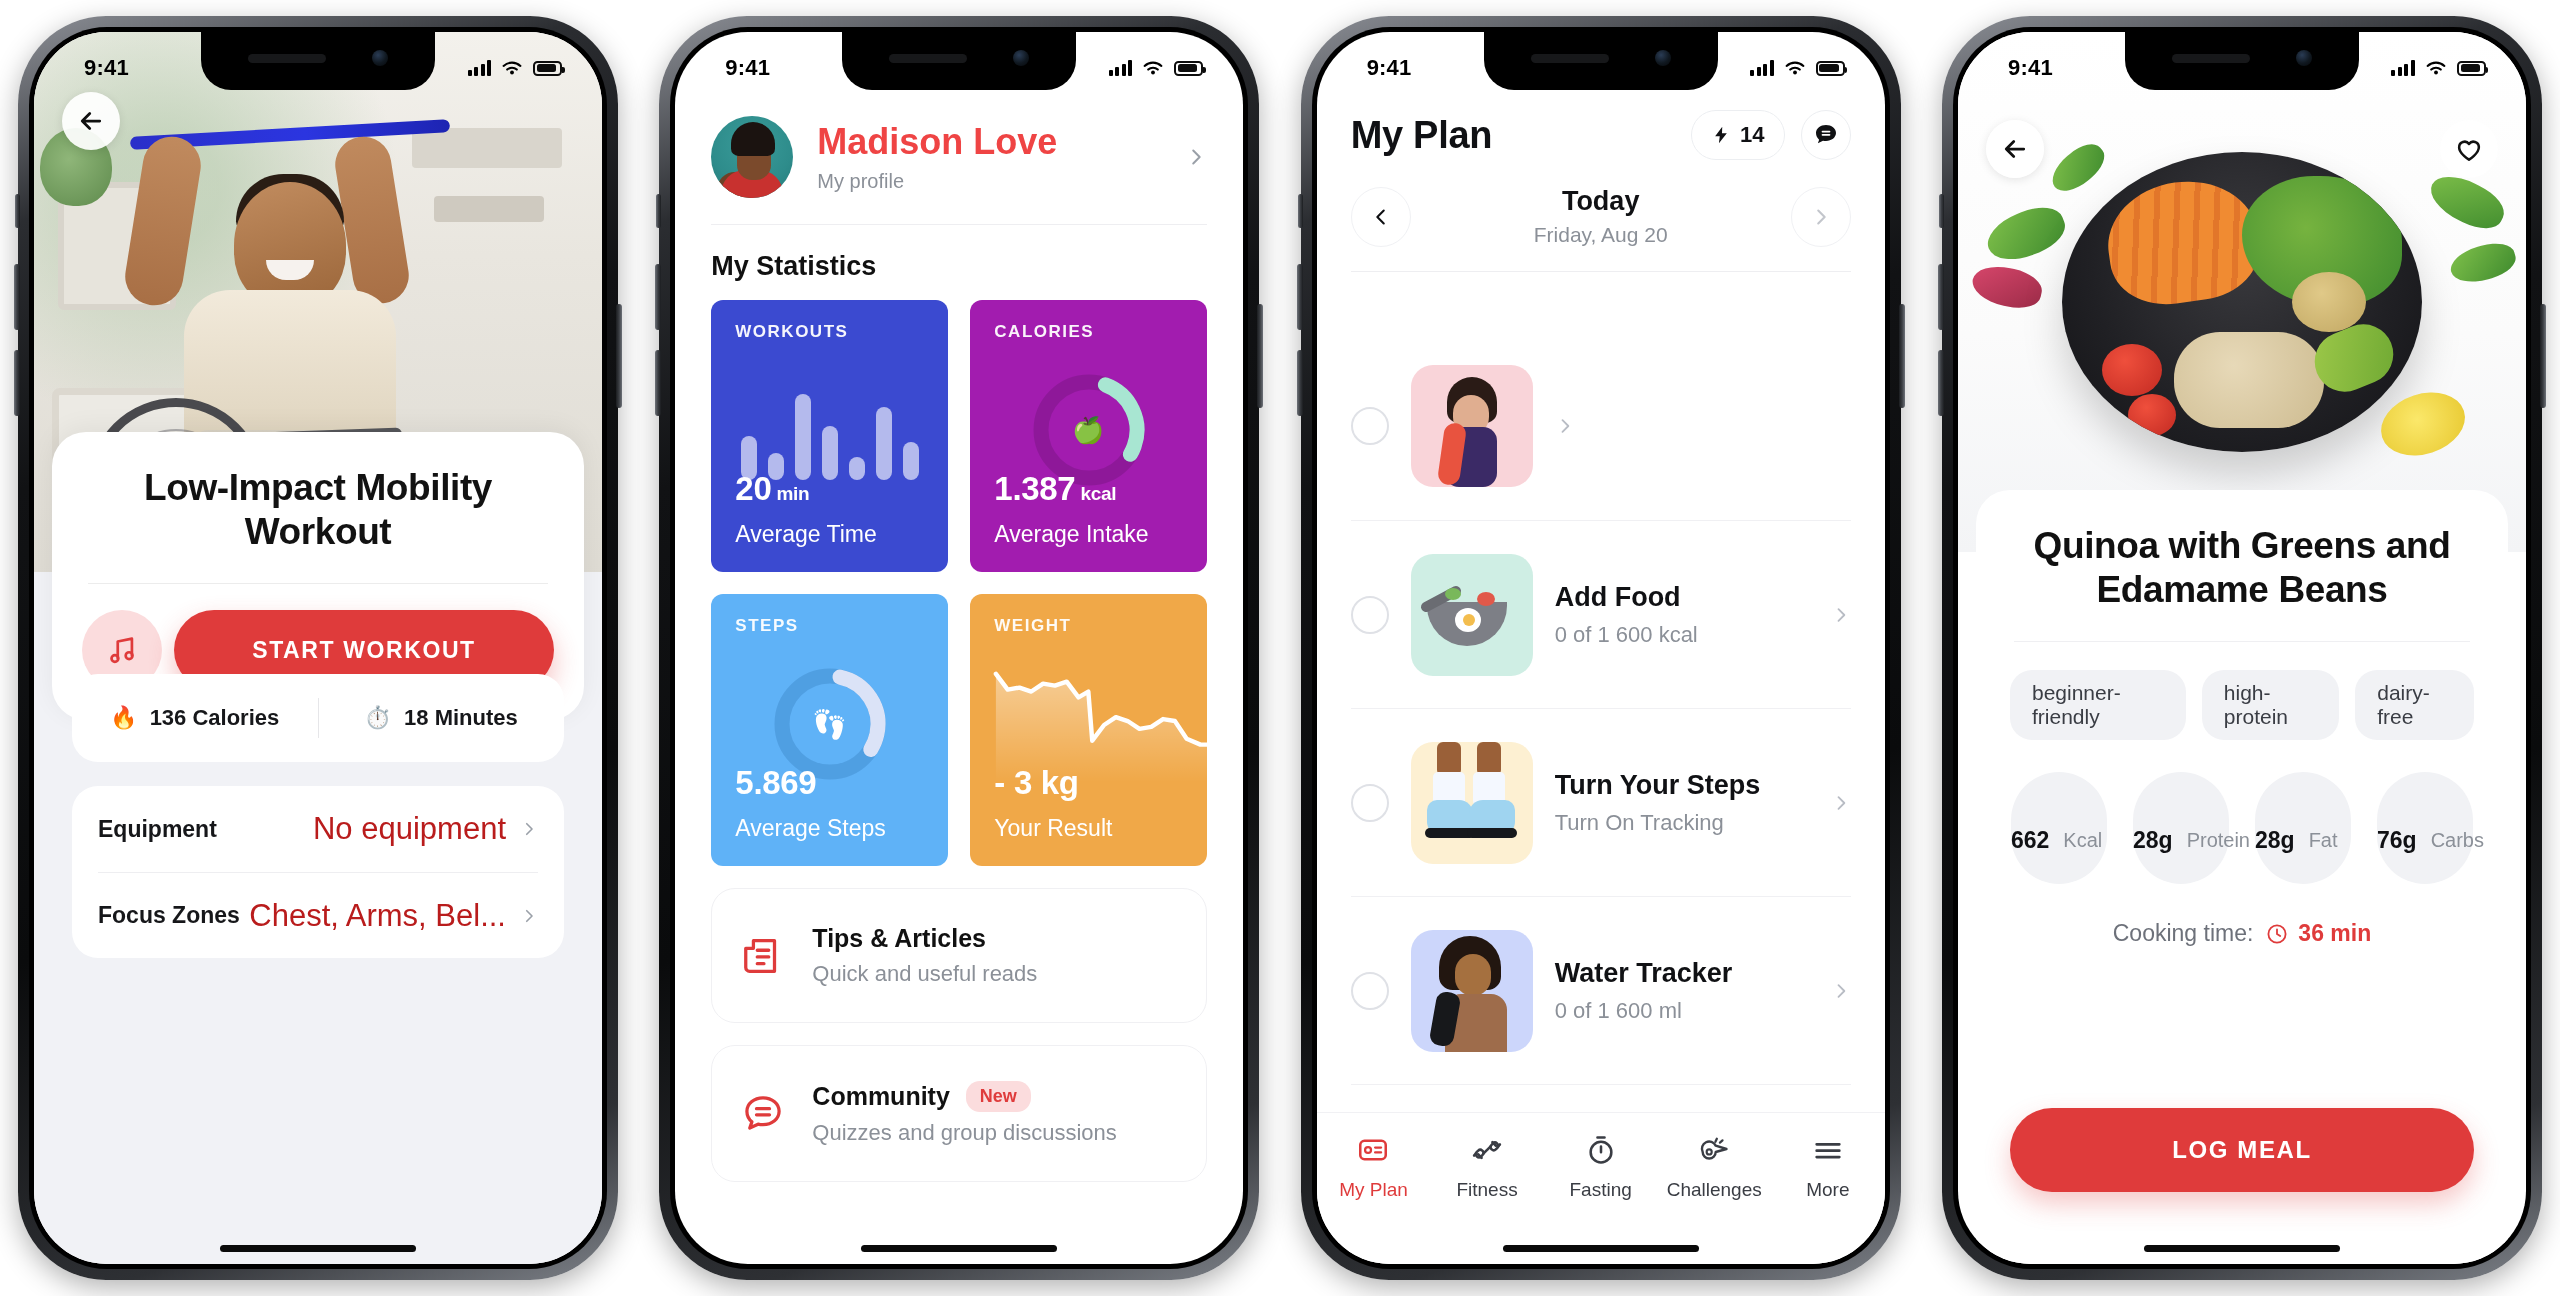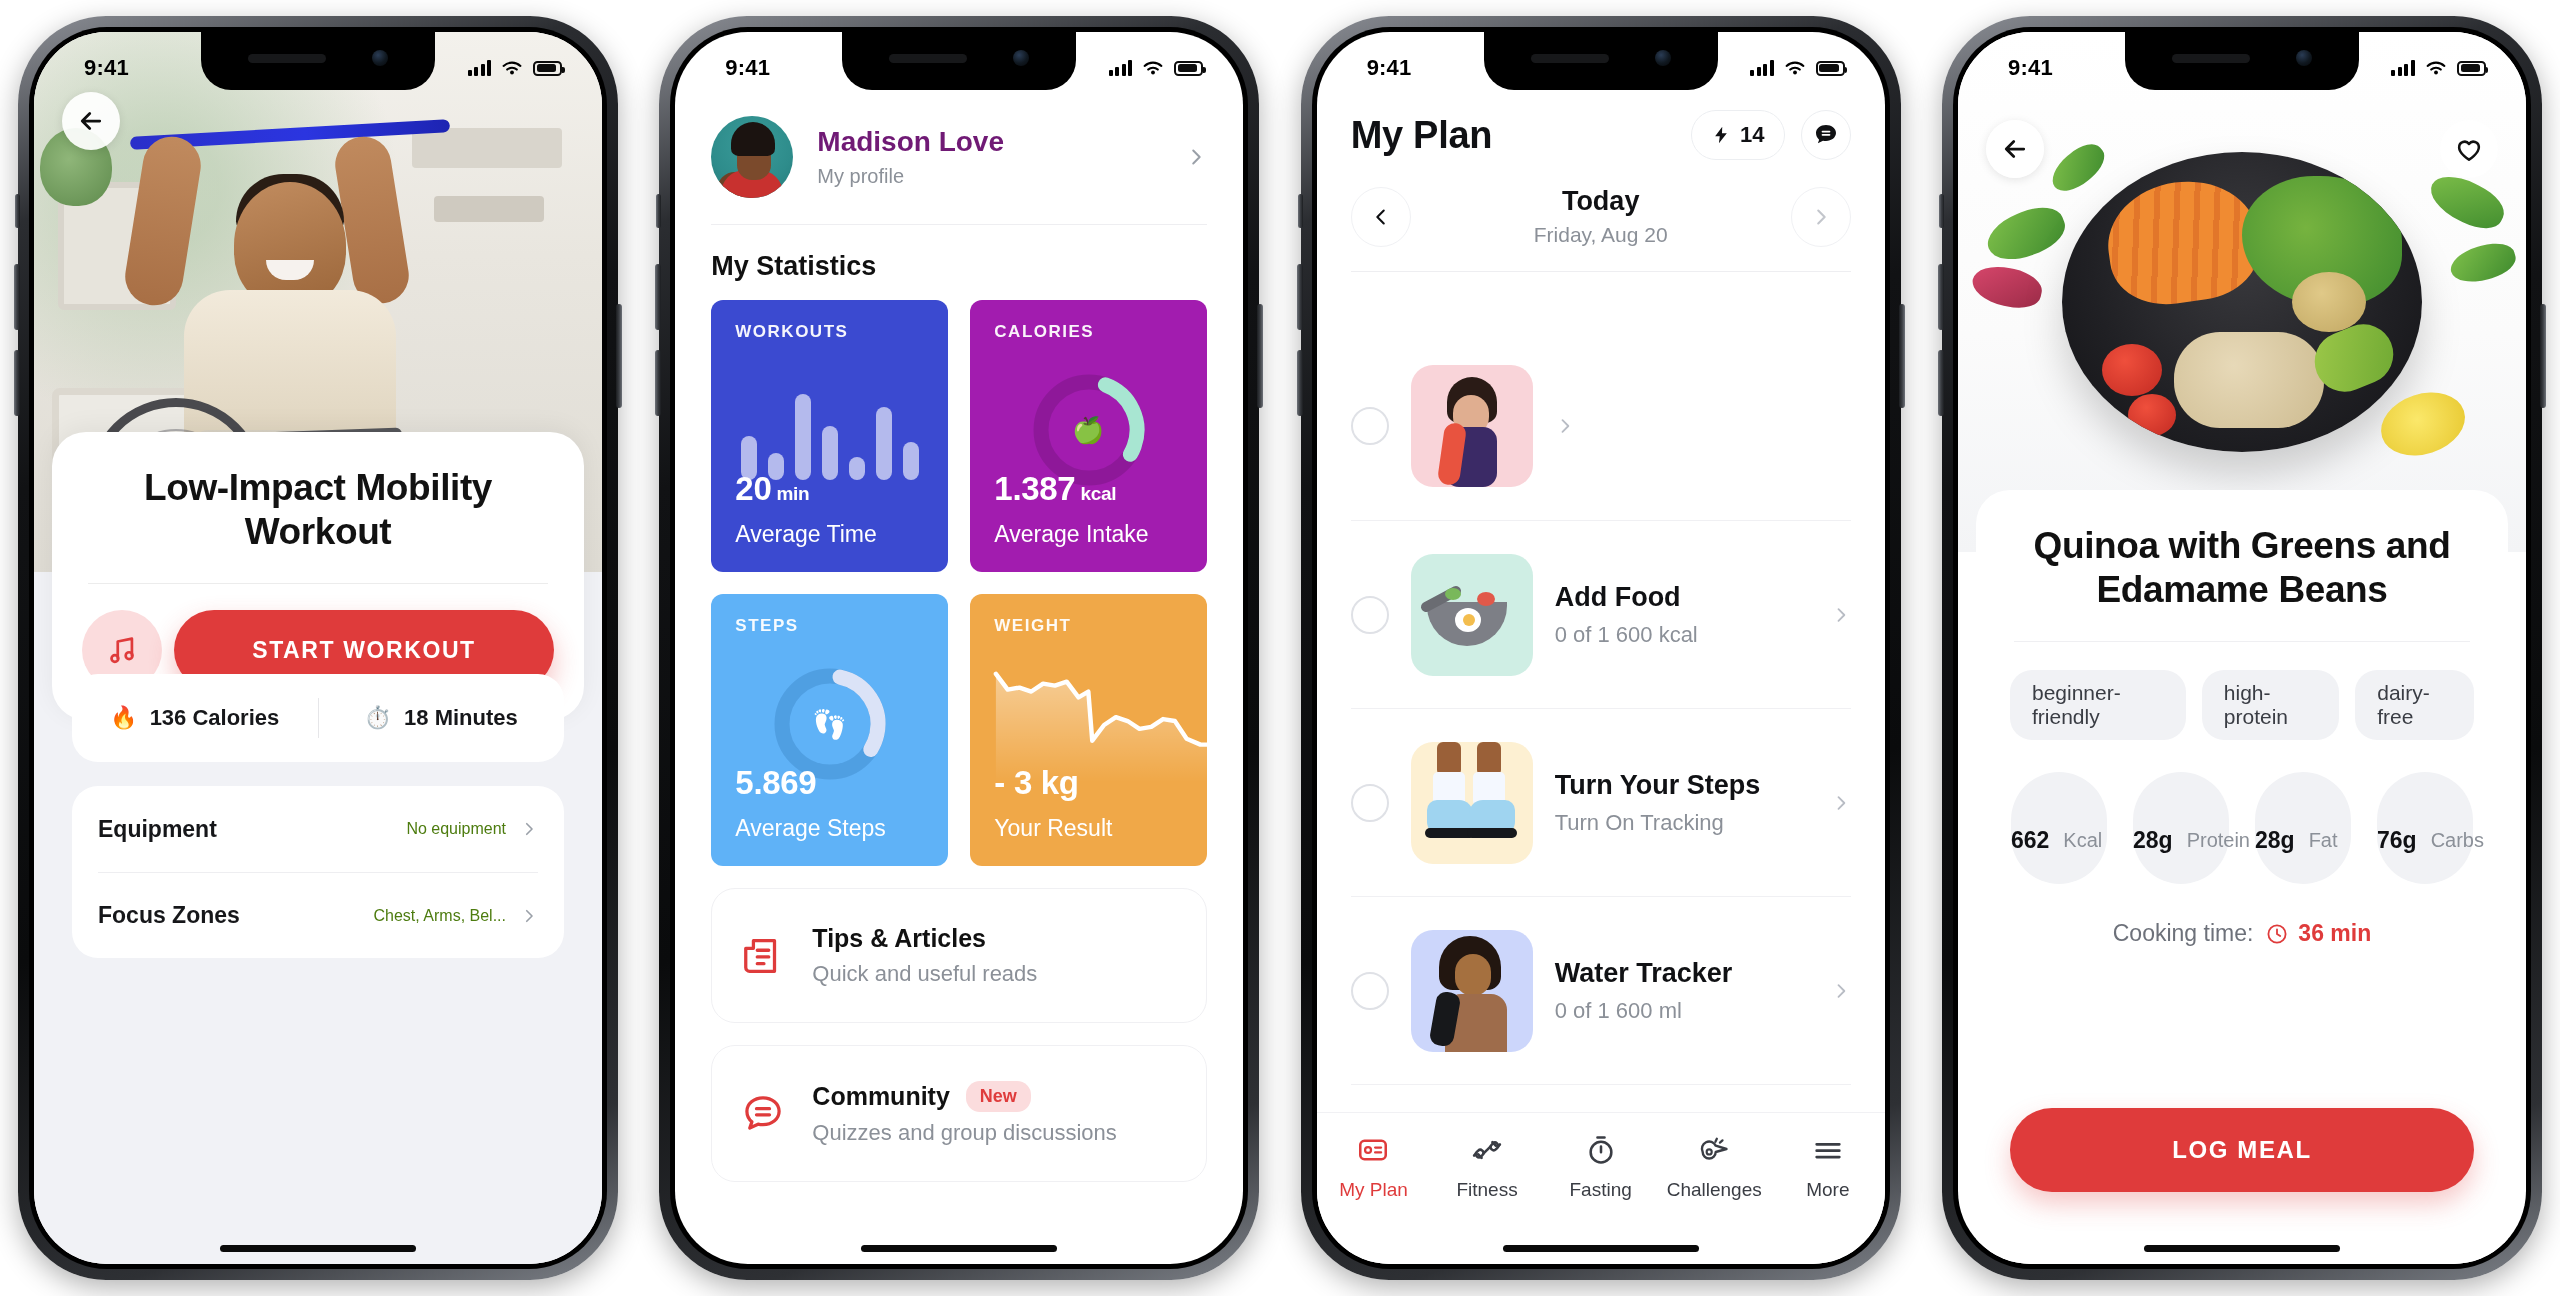--- a/index.html
+++ b/index.html
@@ -153,32 +153,32 @@
     display: flex; align-items: center;
   }
   .p1-stat { flex: 1; display: flex; align-items: center; justify-content: center; gap: 12px;
              font-size: 22px; font-weight: 700; color: #16171a; }
   .p1-divider { width: 1px; height: 40px; background: #e6e6e9; }
   .p1-list { position: absolute; left: 38px; right: 38px; top: 754px; z-index: 22;
              background: #fff; border-radius: 26px; padding: 0 26px; }
   .p1-row { height: 86px; display: flex; align-items: center; justify-content: space-between; }
   .p1-row + .p1-row { border-top: 1px solid #eeeef1; }
   .p1-row-label { font-size: 23px; font-weight: 700; color: #16171a; }
-  .p1-row-right { display: flex; align-items: center; gap: 14px; font-size: 16px; color: #4d7c0f; }
+  .p1-row-right { display: flex; align-items: center; gap: 14px; font-size: 31px; color: #b91c1c; }
 
   
   .p2-head { position: absolute; top: 58px; left: 0; right: 0; padding: 18px 36px 0; }
   .p2-profile { display: flex; align-items: center; gap: 24px; padding: 8px 0 26px; }
   .avatar { width: 82px; height: 82px; border-radius: 50%; flex: 0 0 auto; overflow: hidden; position: relative;
             background: radial-gradient(circle at 50% 35%, #3a9c9a 0%, #2e8c8b 60%, #237877 100%); }
   .avatar .a-hair { position:absolute; left:20px; top:6px; width:44px; height:34px; border-radius:24px 24px 8px 8px; background:#1b1310; }
   .avatar .a-face { position:absolute; left:26px; top:24px; width:34px; height:40px; border-radius:18px 18px 16px 16px; background:#7b4a2c; }
   .avatar .a-body { position:absolute; left:10px; bottom:0; width:62px; height:28px; border-radius:24px 24px 0 0; background:#c8312f; }
   .avatar .a-shoul{ position:absolute; left:6px; bottom:0; width:36px; height:26px; border-radius:20px 20px 0 0; background:#6e4026; }
-  .p2-name { font-size: 28px; font-weight: 700; color: #701a75; }
+  .p2-name { font-size: 36px; font-weight: 700; color: #ef4444; }
   .p2-sub { font-size: 20px; color: #8b9098; margin-top: 7px; }
   .p2-rule { height: 1px; background: #eeeef1; }
   .p2-sec-title { font-size: 27px; font-weight: 700; color: #111; margin: 26px 0 18px; }
 
   .stat-grid { display: grid; grid-template-columns: 1fr 1fr; gap: 22px; }
   .stat-card { border-radius: 12px; height: 272px; padding: 22px 24px; position: relative; color: #fff; overflow: hidden; }
   .sc-blue   { background: #3b4ad0; }
   .sc-green  { background: #a21caf; }
   .sc-lblue  { background: #5fb2f7; }
   .sc-orange { background: #f0a848; }

